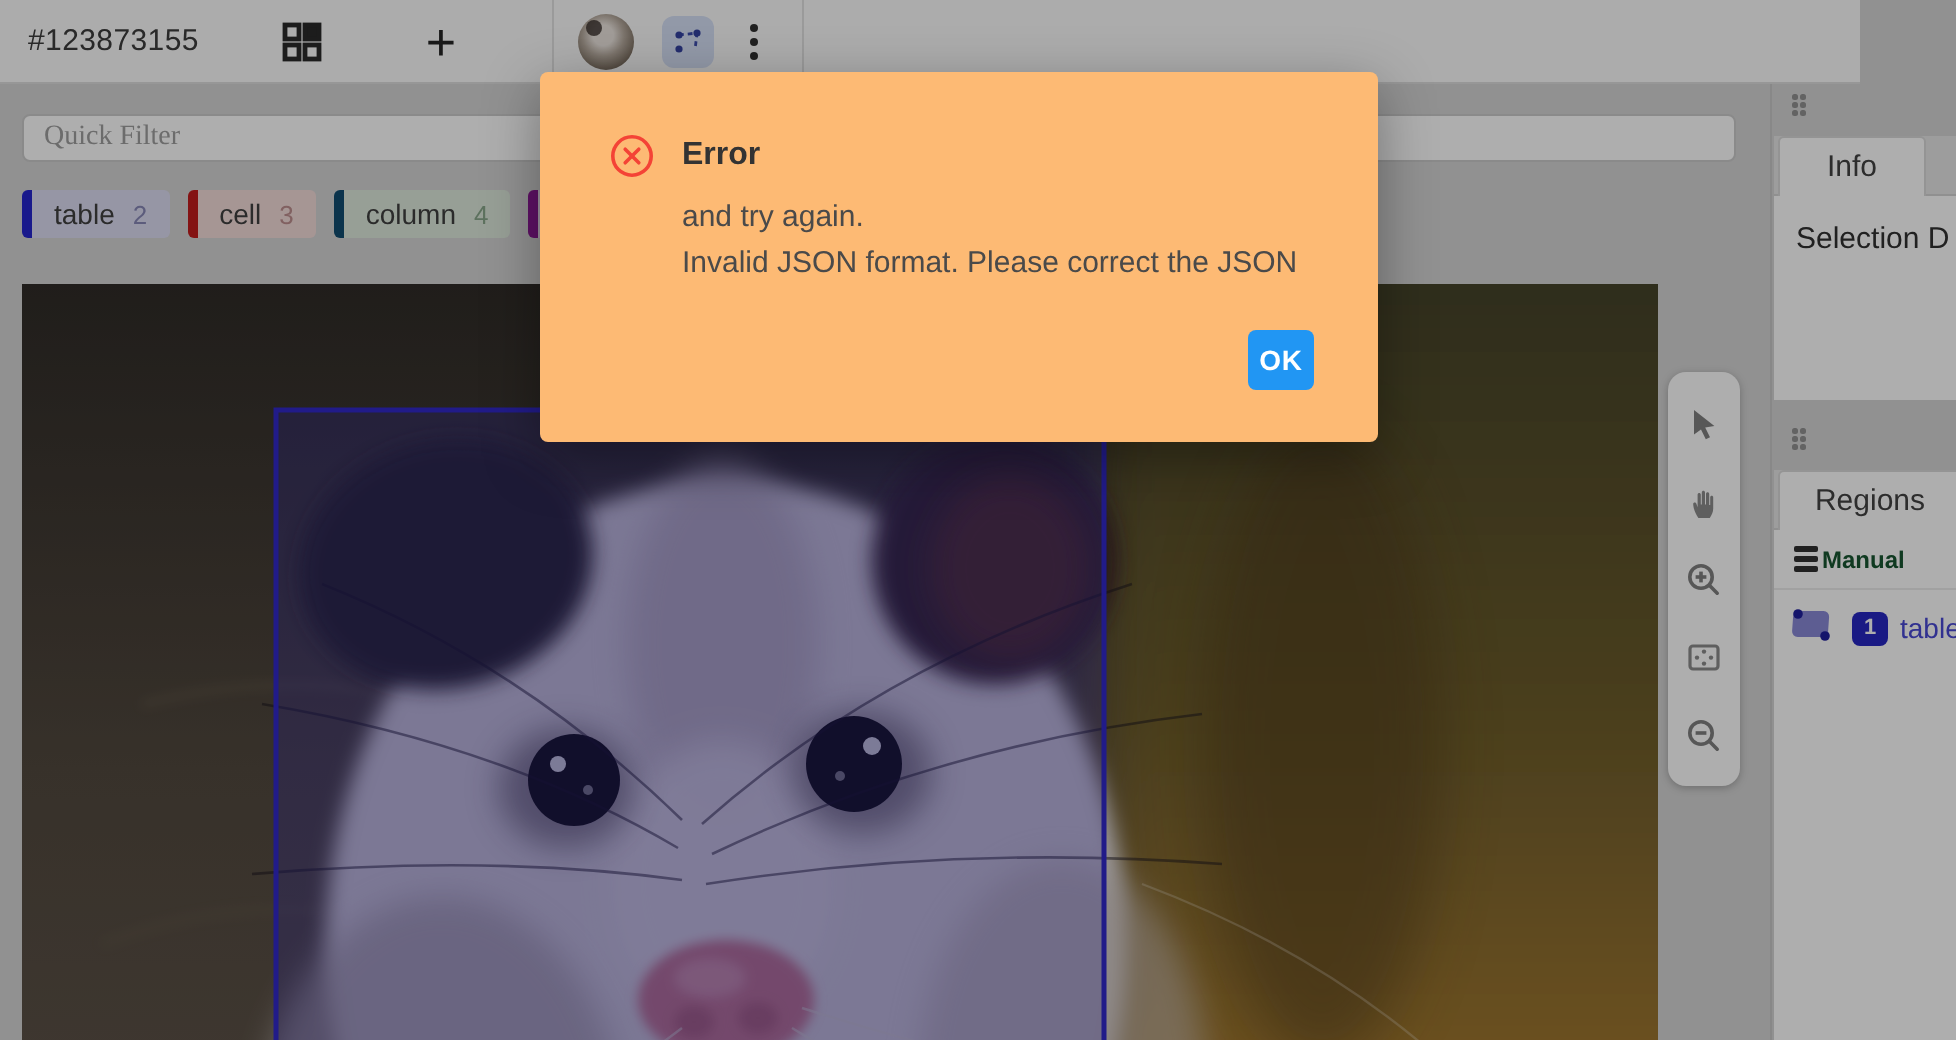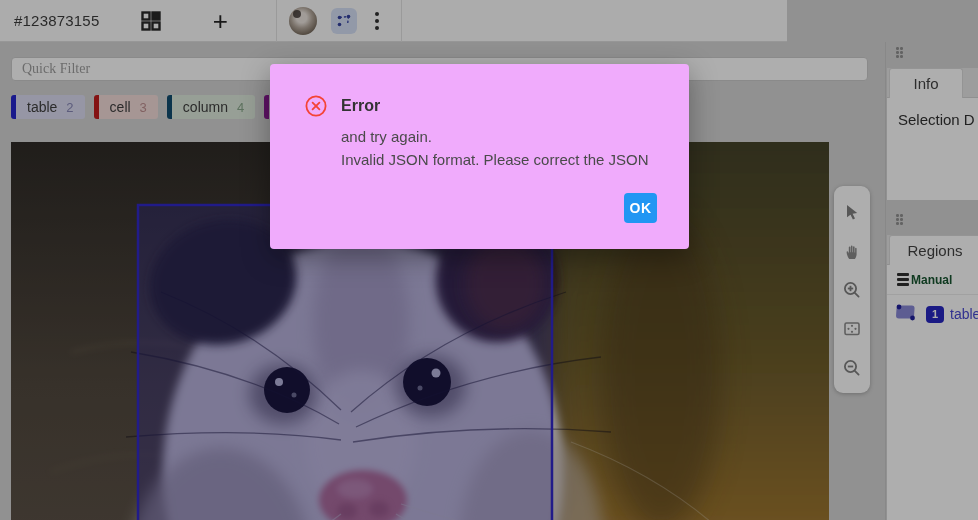--- a/index.html
+++ b/index.html
@@ -1,20 +1,20 @@
 <!DOCTYPE html>
 <html><head>
 <meta charset="utf-8">
 <style>
   * { margin:0; padding:0; box-sizing:border-box; }
   html,body { width:978px; height:520px; overflow:hidden; }
   body { position:relative; font-family:"Liberation Sans", sans-serif; background:#d4d4d4; }
 
   
-  .topbar { position:absolute; left:0; top:0; width:787px; height:42px; background:#fdfdfd;
+  .topbar { position:absolute; left:0; top:0; width:930px; height:42px; background:#fdfdfd;
             border-bottom:1px solid #ddd; display:flex; align-items:center; z-index:1;gap:27px; }
   .sample-id { font-size:15px; color:#3a3a3a; margin-left:14px; letter-spacing:.2px; }
   .icon-btn { display:flex; align-items:center; justify-content:center; width:34px; height:34px; cursor:pointer; }
   .grid-btn { margin-left:8px; }
   .plus-btn { font-size:26px; color:#222; font-weight:300; margin-left:8px; line-height:1; }
   .user-chip { margin-left:12px; height:42px; display:flex; align-items:center;
                border-left:1px solid #e2e2e2; border-right:1px solid #e2e2e2; padding:0 12px; }
   .avatar { width:28px; height:28px; border-radius:50%;
             background:radial-gradient(circle at 45% 38%, #ece5df 0 22%, #b4a89c 45%, #6f6254 78%, #4a4036 100%);
             position:relative; overflow:hidden; flex:0 0 auto; }
@@ -77,21 +77,21 @@
   .sort-icon i:nth-child(1){ width:12px; } .sort-icon i:nth-child(2){ width:12px; } .sort-icon i:nth-child(3){ width:12px; }
   .manual-label { margin-left:2px; font-size:12px; font-weight:700; color:#14532d; }
   .region-row { position:absolute; left:0; top:34px; width:199px; height:30px; display:flex; align-items:center; cursor:pointer; }
   .region-thumb { margin-left:8px; }
   .region-badge { margin-left:7px; min-width:18px; height:17px; background:#2323c0; color:#fff; border-radius:4px;
                   font-size:11px; font-weight:700; display:flex; align-items:center; justify-content:center; padding:0 4px; }
   .region-label { margin-left:6px; font-size:14px; color:#4545d2; white-space:nowrap; }
 
   
   .backdrop { position:absolute; inset:0; background:rgba(10,10,10,.33); z-index:40; }
-  .modal { position:absolute; left:270px; top:64px; width:419px; height:185px; background:#f0abfc; border-radius:4px;
+  .modal { position:absolute; left:270px; top:36px; width:419px; height:185px; background:#fdba74; border-radius:4px;
            box-shadow:0 8px 28px rgba(0,0,0,.35); z-index:50; }
   .err-icon { position:absolute; left:35px; top:31px; width:22px; height:22px; }
   .modal-title { position:absolute; left:71px; top:33px; font-size:16px; font-weight:700; color:#333; }
   .modal-body { position:absolute; left:71px; top:61px; font-size:15px; color:#4a4a4a; line-height:23px; }
   .ok-btn { position:absolute; right:32px; bottom:26px; width:33px; height:30px; background:#2196f3; color:#fff;
             border:none; border-radius:4px; font-size:14px; font-weight:600; letter-spacing:.4px;
             font-family:"Liberation Sans", sans-serif; cursor:pointer; }
 </style>
 </head>
 <body>

